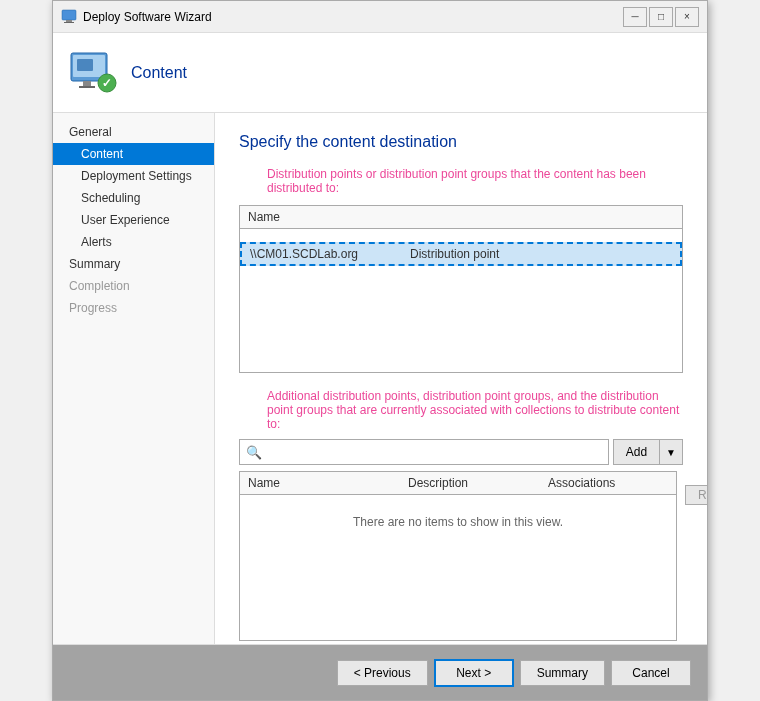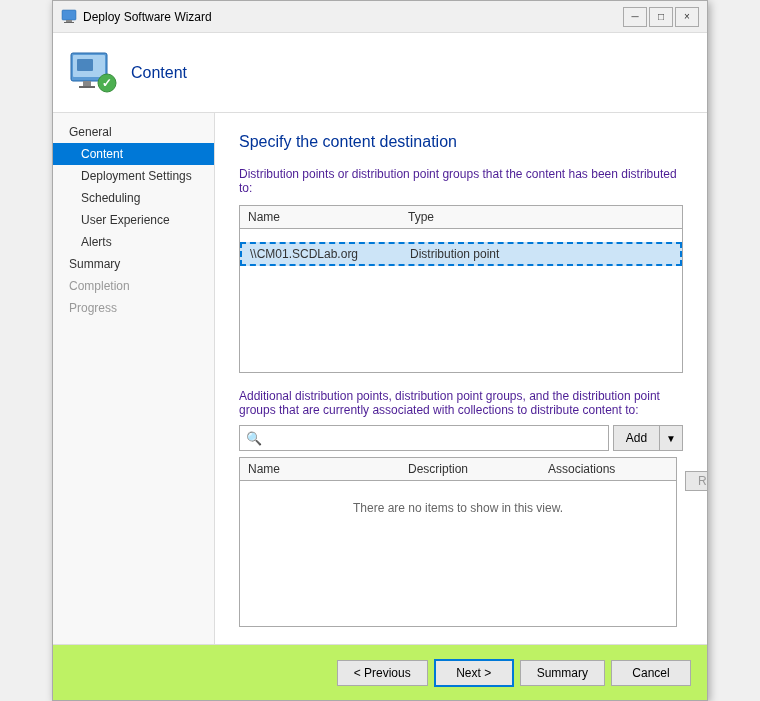--- a/index.html
+++ b/index.html
@@ -123,22 +123,23 @@
       background: #fff;
     }
     .page-title {
       font-size: 16px;
       color: #003399;
       font-weight: normal;
       margin-bottom: 16px;
     }
     .description-text {
       font-size: 12px;
-      color: #4c1d95;
+      color: #ec4899;
       margin-bottom: 10px;
+      margin-left: 28px;
     }
     .table-container {
       border: 1px solid #aaa;
       margin-bottom: 16px;
     }
     .table-header {
       display: flex;
       background: #f8f8f8;
       border-bottom: 1px solid #aaa;
       padding: 4px 8px;
@@ -246,21 +247,21 @@
       flex-direction: column;
       gap: 4px;
     }
     .no-items-text {
       color: #666;
       font-size: 12px;
       text-align: center;
       padding: 20px 0;
     }
     .footer {
-      background: #bef264;
+      background: #a3a3a3;
       border-top: 1px solid #ddd;
       padding: 12px 16px;
       display: flex;
       justify-content: flex-end;
       gap: 6px;
       flex-shrink: 0;
       height: 56px;
       align-items: center;
     }
     .footer-btn {
@@ -335,21 +336,20 @@
     </div>
 
     <div class="content-area">
       <div class="page-title">Specify the content destination</div>
 
       <p class="description-text">Distribution points or distribution point groups that the content has been distributed to:</p>
 
       <div class="table-container">
         <div class="table-header">
           <div class="table-header-cell name-col">Name</div>
-          <div class="table-header-cell type-col">Type</div>
         </div>
         <div class="table-body-upper">
           <div class="table-row selected">
             <div class="table-cell name-col">\\CM01.SCDLab.org</div>
             <div class="table-cell type-col">Distribution point</div>
           </div>
         </div>
       </div>
 
       <p class="description-text" style="margin-bottom:8px;">Additional distribution points, distribution point groups, and the distribution point groups that are currently associated with collections to distribute content to:</p>

